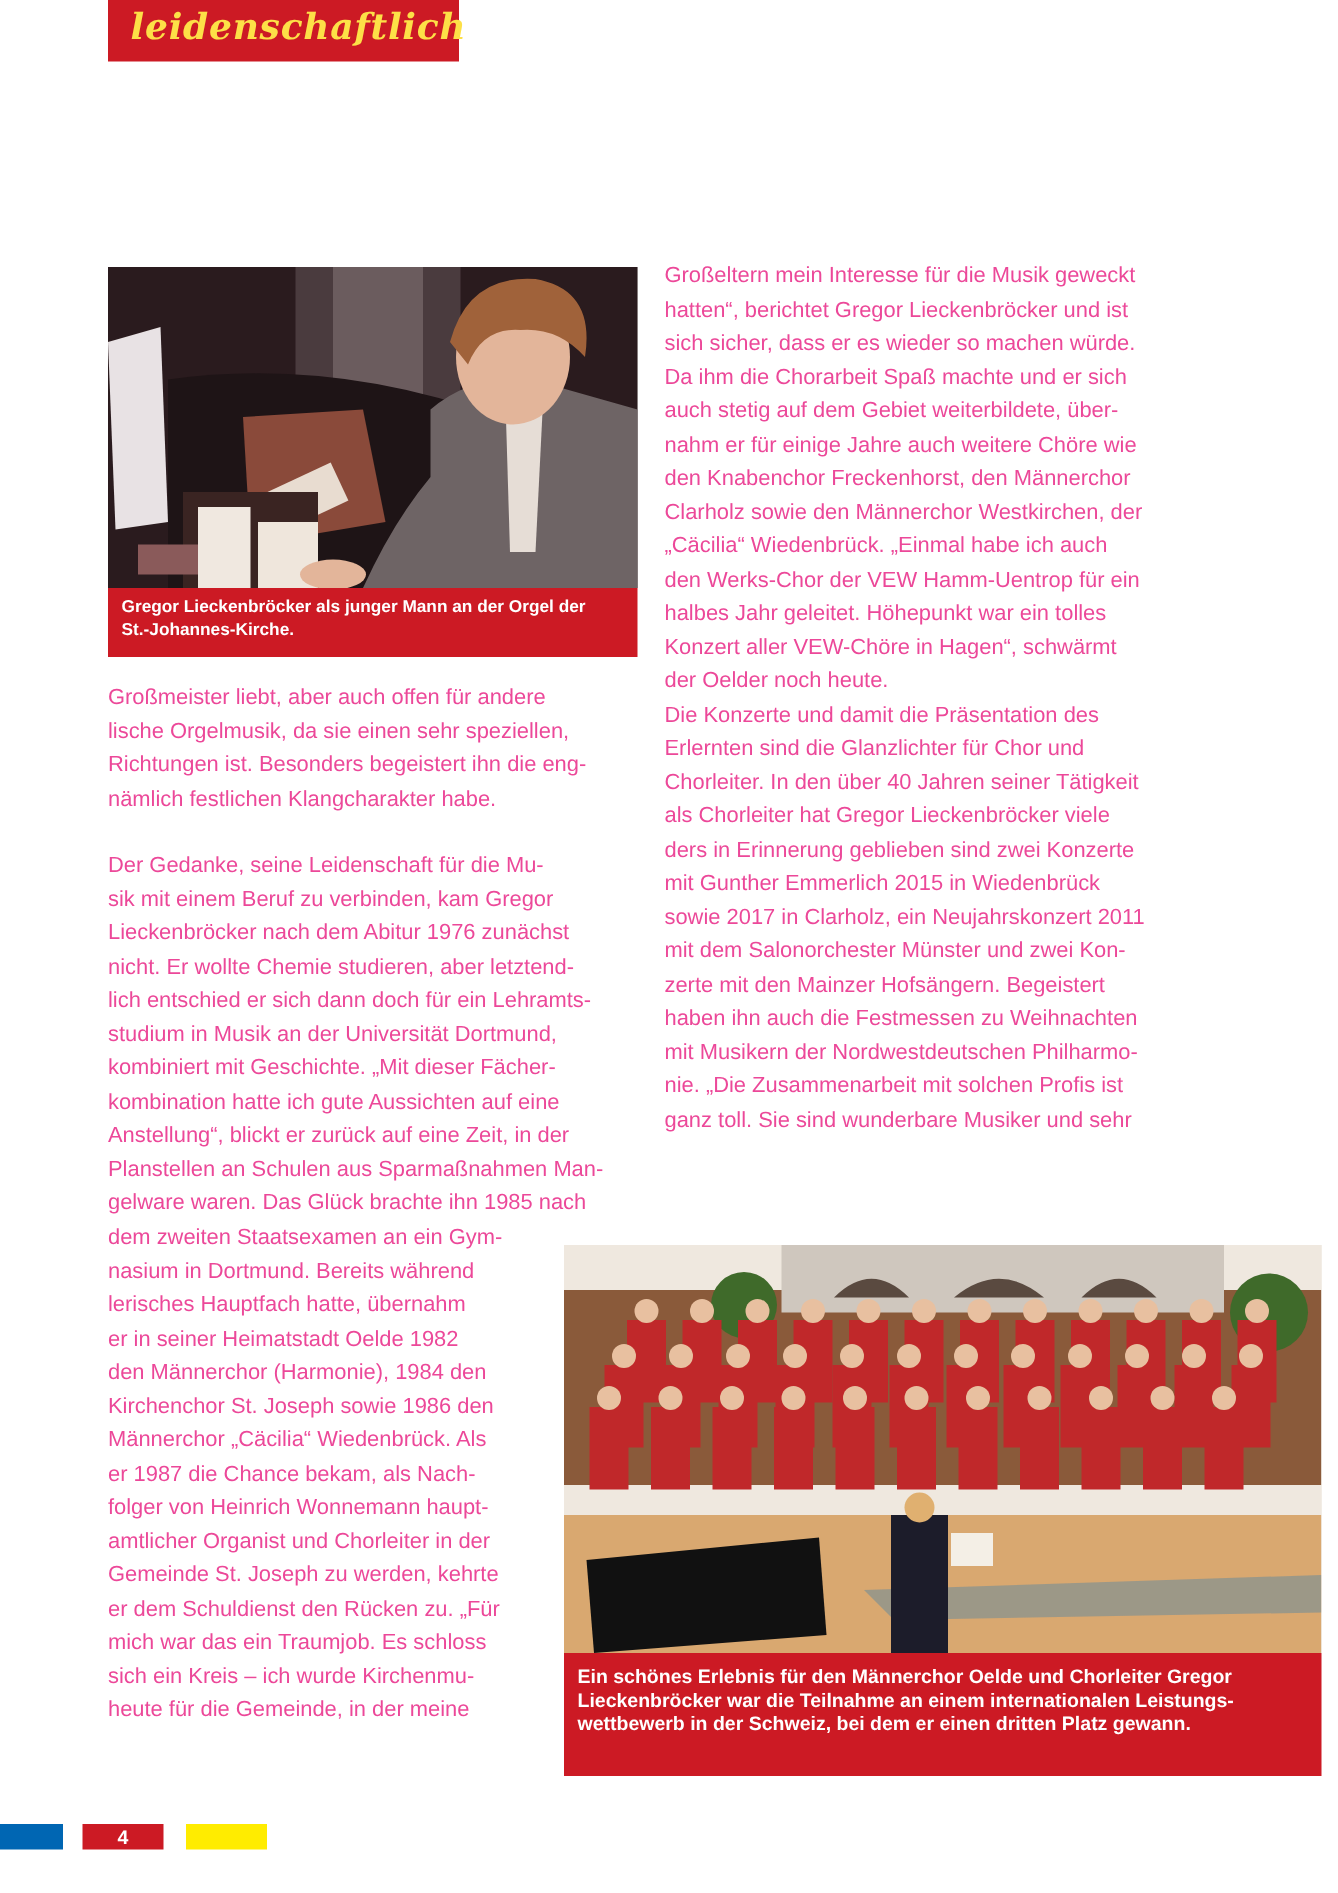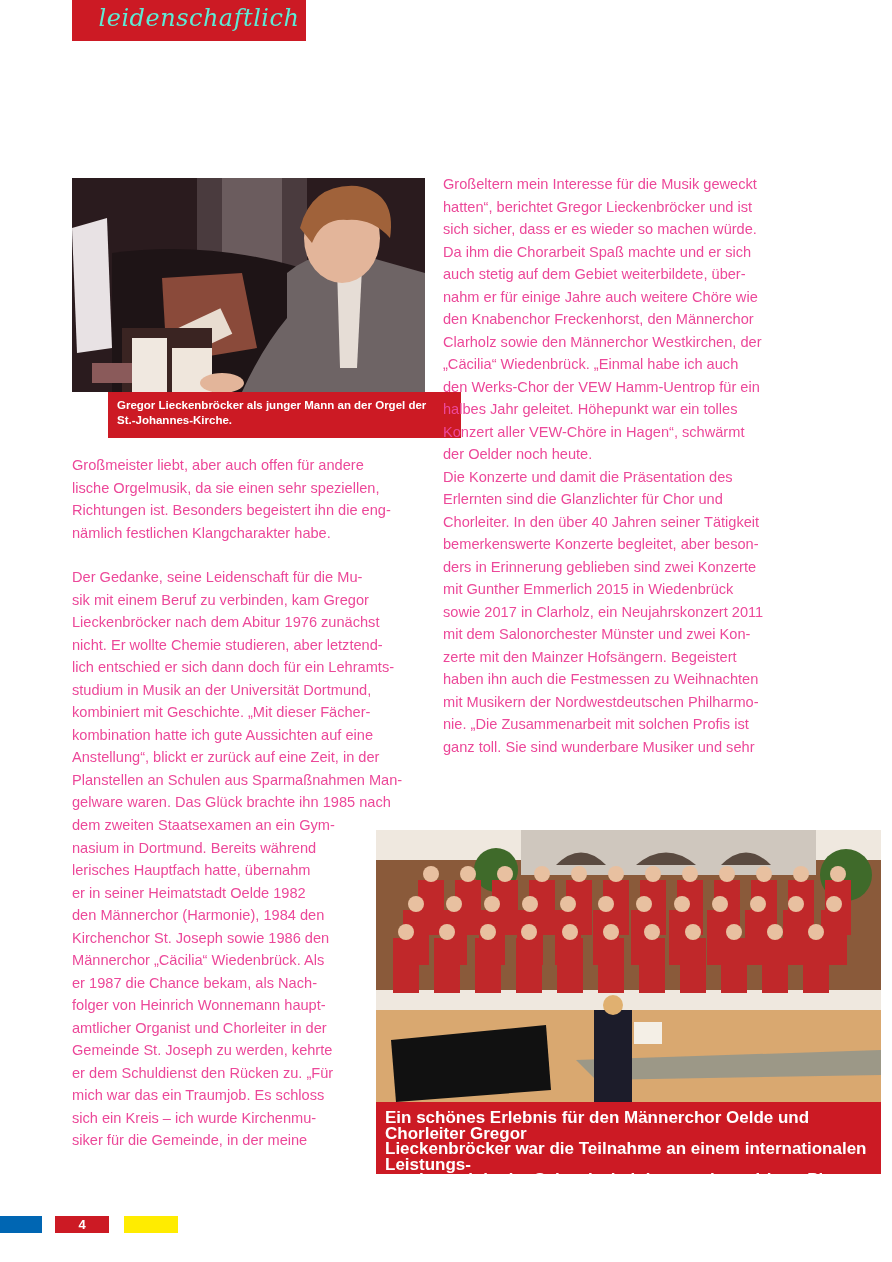--- a/index.html
+++ b/index.html
@@ -1,31 +1,31 @@
 <!DOCTYPE html>
 <html><head>
 <meta charset="utf-8">
 <style>
   html, body { margin:0; padding:0; background:#ffffff; }
   body { width:892px; height:1262px; position:relative; overflow:hidden; font-family:"Liberation Sans", sans-serif; color:#231f20; }
   .brand { position:absolute; left:72px; top:0; width:234px; height:41px; background:#cc1a24; display:flex; align-items:center; justify-content:center; }
-  .brand span { font-family:"DejaVu Serif", serif; font-style:italic; font-weight:normal; color:#5eead4; font-size:24px; letter-spacing:0.5px; margin-top:-6px;margin-left:20px; }
+  .brand span { font-family:"DejaVu Serif", serif; font-style:italic; font-weight:bold; color:#fde047; font-size:24px; letter-spacing:0.5px; margin-top:-6px;margin-left:20px; }
 
   .photo1 { position:absolute; left:72px; top:178px; width:353px; height:214px; overflow:hidden; background:#2b1c1c; }
-  .cap1 { position:absolute; left:72px; top:392px; width:353px; height:46px; background:#cc1a24; color:#fff; box-sizing:border-box; padding:6px 9px; font-size:11.5px; line-height:15px; font-weight:bold;margin-left:36px; }
+  .cap1 { position:absolute; left:72px; top:392px; width:353px; height:46px; background:#cc1a24; color:#fff; box-sizing:border-box; padding:6px 9px; font-size:11.5px; line-height:15px; font-weight:bold; }
 
   .col { position:absolute; font-size:14.6px; line-height:22.5px; color:#ec4899; }
   .col p { margin:0; white-space:nowrap; }
   .left-top { left:72px; top:454px; }
   .left-mid { left:72px; top:566px; }
   .left-bot { left:72px; top:814px; }
   .right { left:443px; top:173px; }
 
   .photo2 { position:absolute; left:376px; top:830px; width:505px; height:272px; overflow:hidden; background:#e8ddd0; }
-  .cap2 { position:absolute; left:376px; top:1102px; width:505px; height:72px; background:#cc1a24; color:#fff; box-sizing:border-box; padding:8px 9px; font-size:17px; line-height:15.5px; font-weight:bold; }
+  .cap2 { position:absolute; left:376px; top:1102px; width:505px; height:82px; background:#cc1a24; color:#fff; box-sizing:border-box; padding:8px 9px; font-size:13px; line-height:15.5px; font-weight:bold; }
 
   .bar-blue { position:absolute; left:0; top:1216px; width:42px; height:17px; background:#0066b3; }
   .bar-red { position:absolute; left:55px; top:1216px; width:54px; height:17px; background:#cc1a24; color:#fff; font-weight:bold; font-size:13px; text-align:center; line-height:17px; }
   .bar-yellow { position:absolute; left:124px; top:1216px; width:54px; height:17px; background:#ffec00; }
 </style>
 </head>
 <body>
 
 <div class="brand">
   <span>leidenschaftlich</span>
@@ -85,41 +85,41 @@
   <p>den Männerchor (Harmonie), 1984 den</p>
   <p>Kirchenchor St. Joseph sowie 1986 den</p>
   <p>Männerchor „Cäcilia“ Wiedenbrück. Als</p>
   <p>er 1987 die Chance bekam, als Nach-</p>
   <p>folger von Heinrich Wonnemann haupt-</p>
   <p>amtlicher Organist und Chorleiter in der</p>
   <p>Gemeinde St. Joseph zu werden, kehrte</p>
   <p>er dem Schuldienst den Rücken zu. „Für</p>
   <p>mich war das ein Traumjob. Es schloss</p>
   <p>sich ein Kreis – ich wurde Kirchenmu-</p>
-  <p>siker für die Gemeinde, in der meine</p>
+  <p>heute für die Gemeinde, in der meine</p>
 </div>
 
 <div class="col right">
   <p>Großeltern mein Interesse für die Musik geweckt</p>
   <p>hatten“, berichtet Gregor Lieckenbröcker und ist</p>
   <p>sich sicher, dass er es wieder so machen würde.</p>
   <p>Da ihm die Chorarbeit Spaß machte und er sich</p>
   <p>auch stetig auf dem Gebiet weiterbildete, über-</p>
   <p>nahm er für einige Jahre auch weitere Chöre wie</p>
   <p>den Knabenchor Freckenhorst, den Männerchor</p>
   <p>Clarholz sowie den Männerchor Westkirchen, der</p>
   <p>„Cäcilia“ Wiedenbrück. „Einmal habe ich auch</p>
   <p>den Werks-Chor der VEW Hamm-Uentrop für ein</p>
   <p>halbes Jahr geleitet. Höhepunkt war ein tolles</p>
   <p>Konzert aller VEW-Chöre in Hagen“, schwärmt</p>
   <p>der Oelder noch heute.</p>
   <p>Die Konzerte und damit die Präsentation des</p>
   <p>Erlernten sind die Glanzlichter für Chor und</p>
   <p>Chorleiter. In den über 40 Jahren seiner Tätigkeit</p>
-  <p>bemerkenswerte Konzerte begleitet, aber beson-</p>
+  <p>als Chorleiter hat Gregor Lieckenbröcker viele</p>
   <p>ders in Erinnerung geblieben sind zwei Konzerte</p>
   <p>mit Gunther Emmerlich 2015 in Wiedenbrück</p>
   <p>sowie 2017 in Clarholz, ein Neujahrskonzert 2011</p>
   <p>mit dem Salonorchester Münster und zwei Kon-</p>
   <p>zerte mit den Mainzer Hofsängern. Begeistert</p>
   <p>haben ihn auch die Festmessen zu Weihnachten</p>
   <p>mit Musikern der Nordwestdeutschen Philharmo-</p>
   <p>nie. „Die Zusammenarbeit mit solchen Profis ist</p>
   <p>ganz toll. Sie sind wunderbare Musiker und sehr</p>
 </div>

